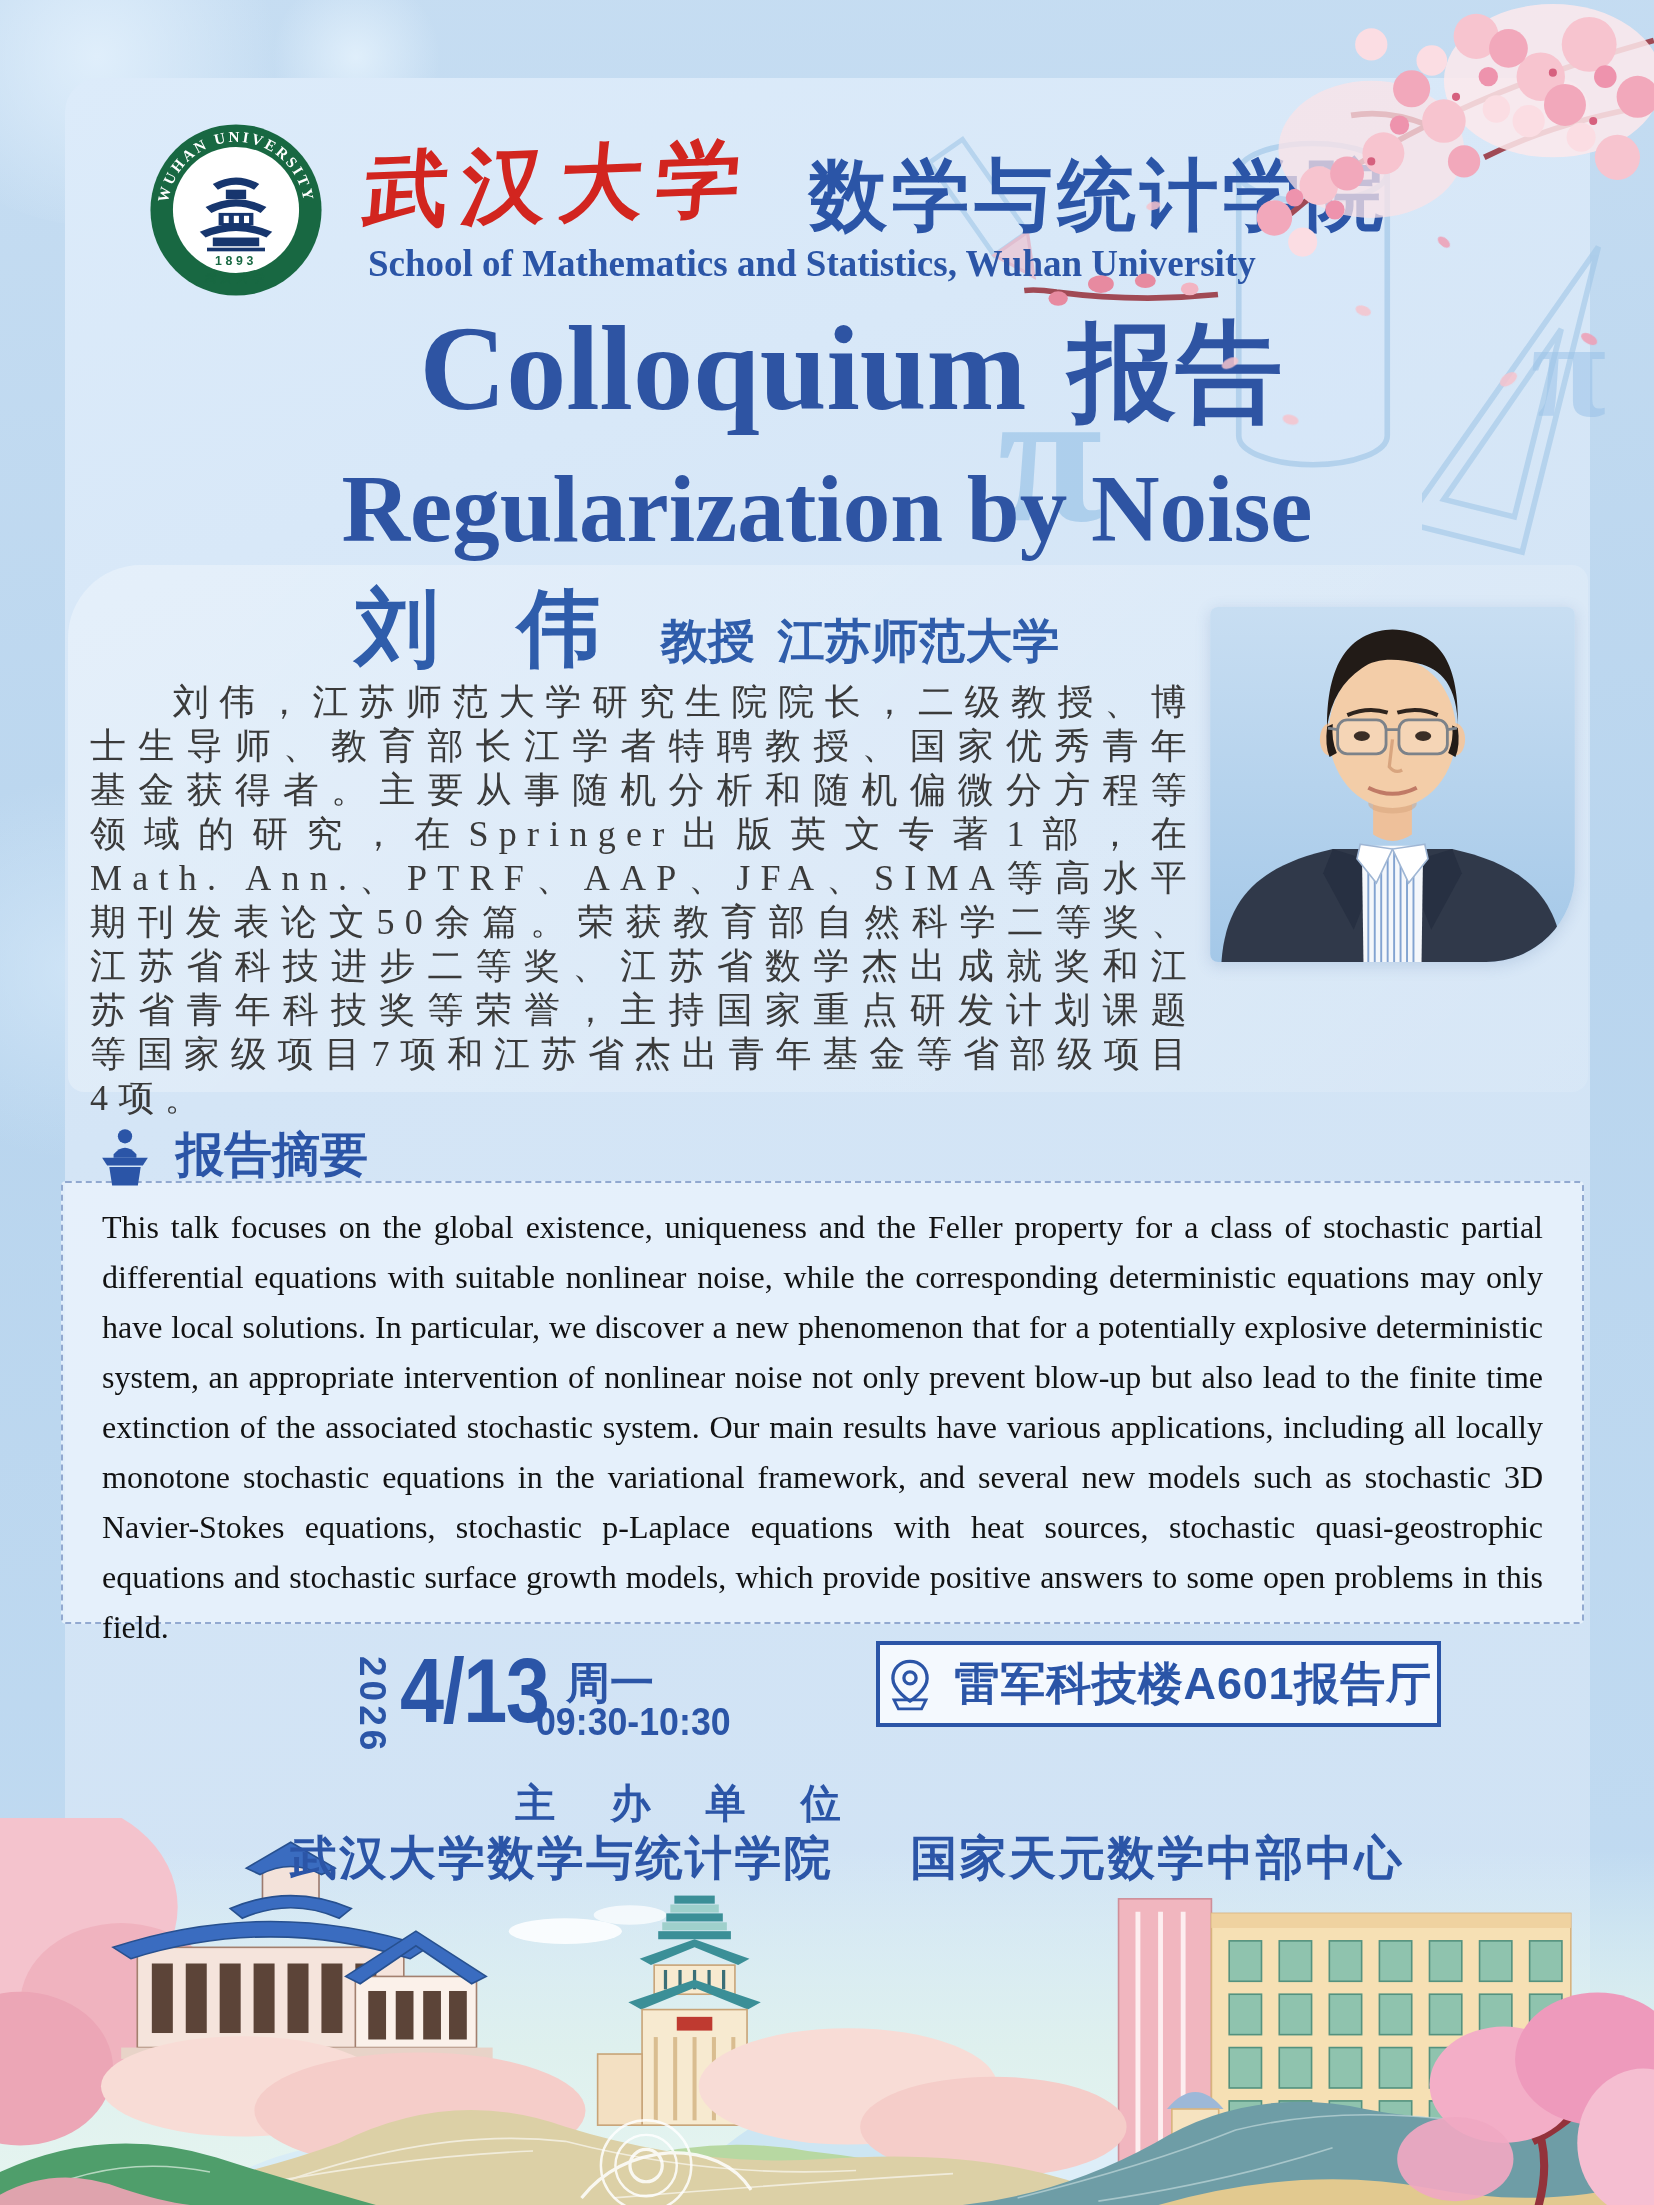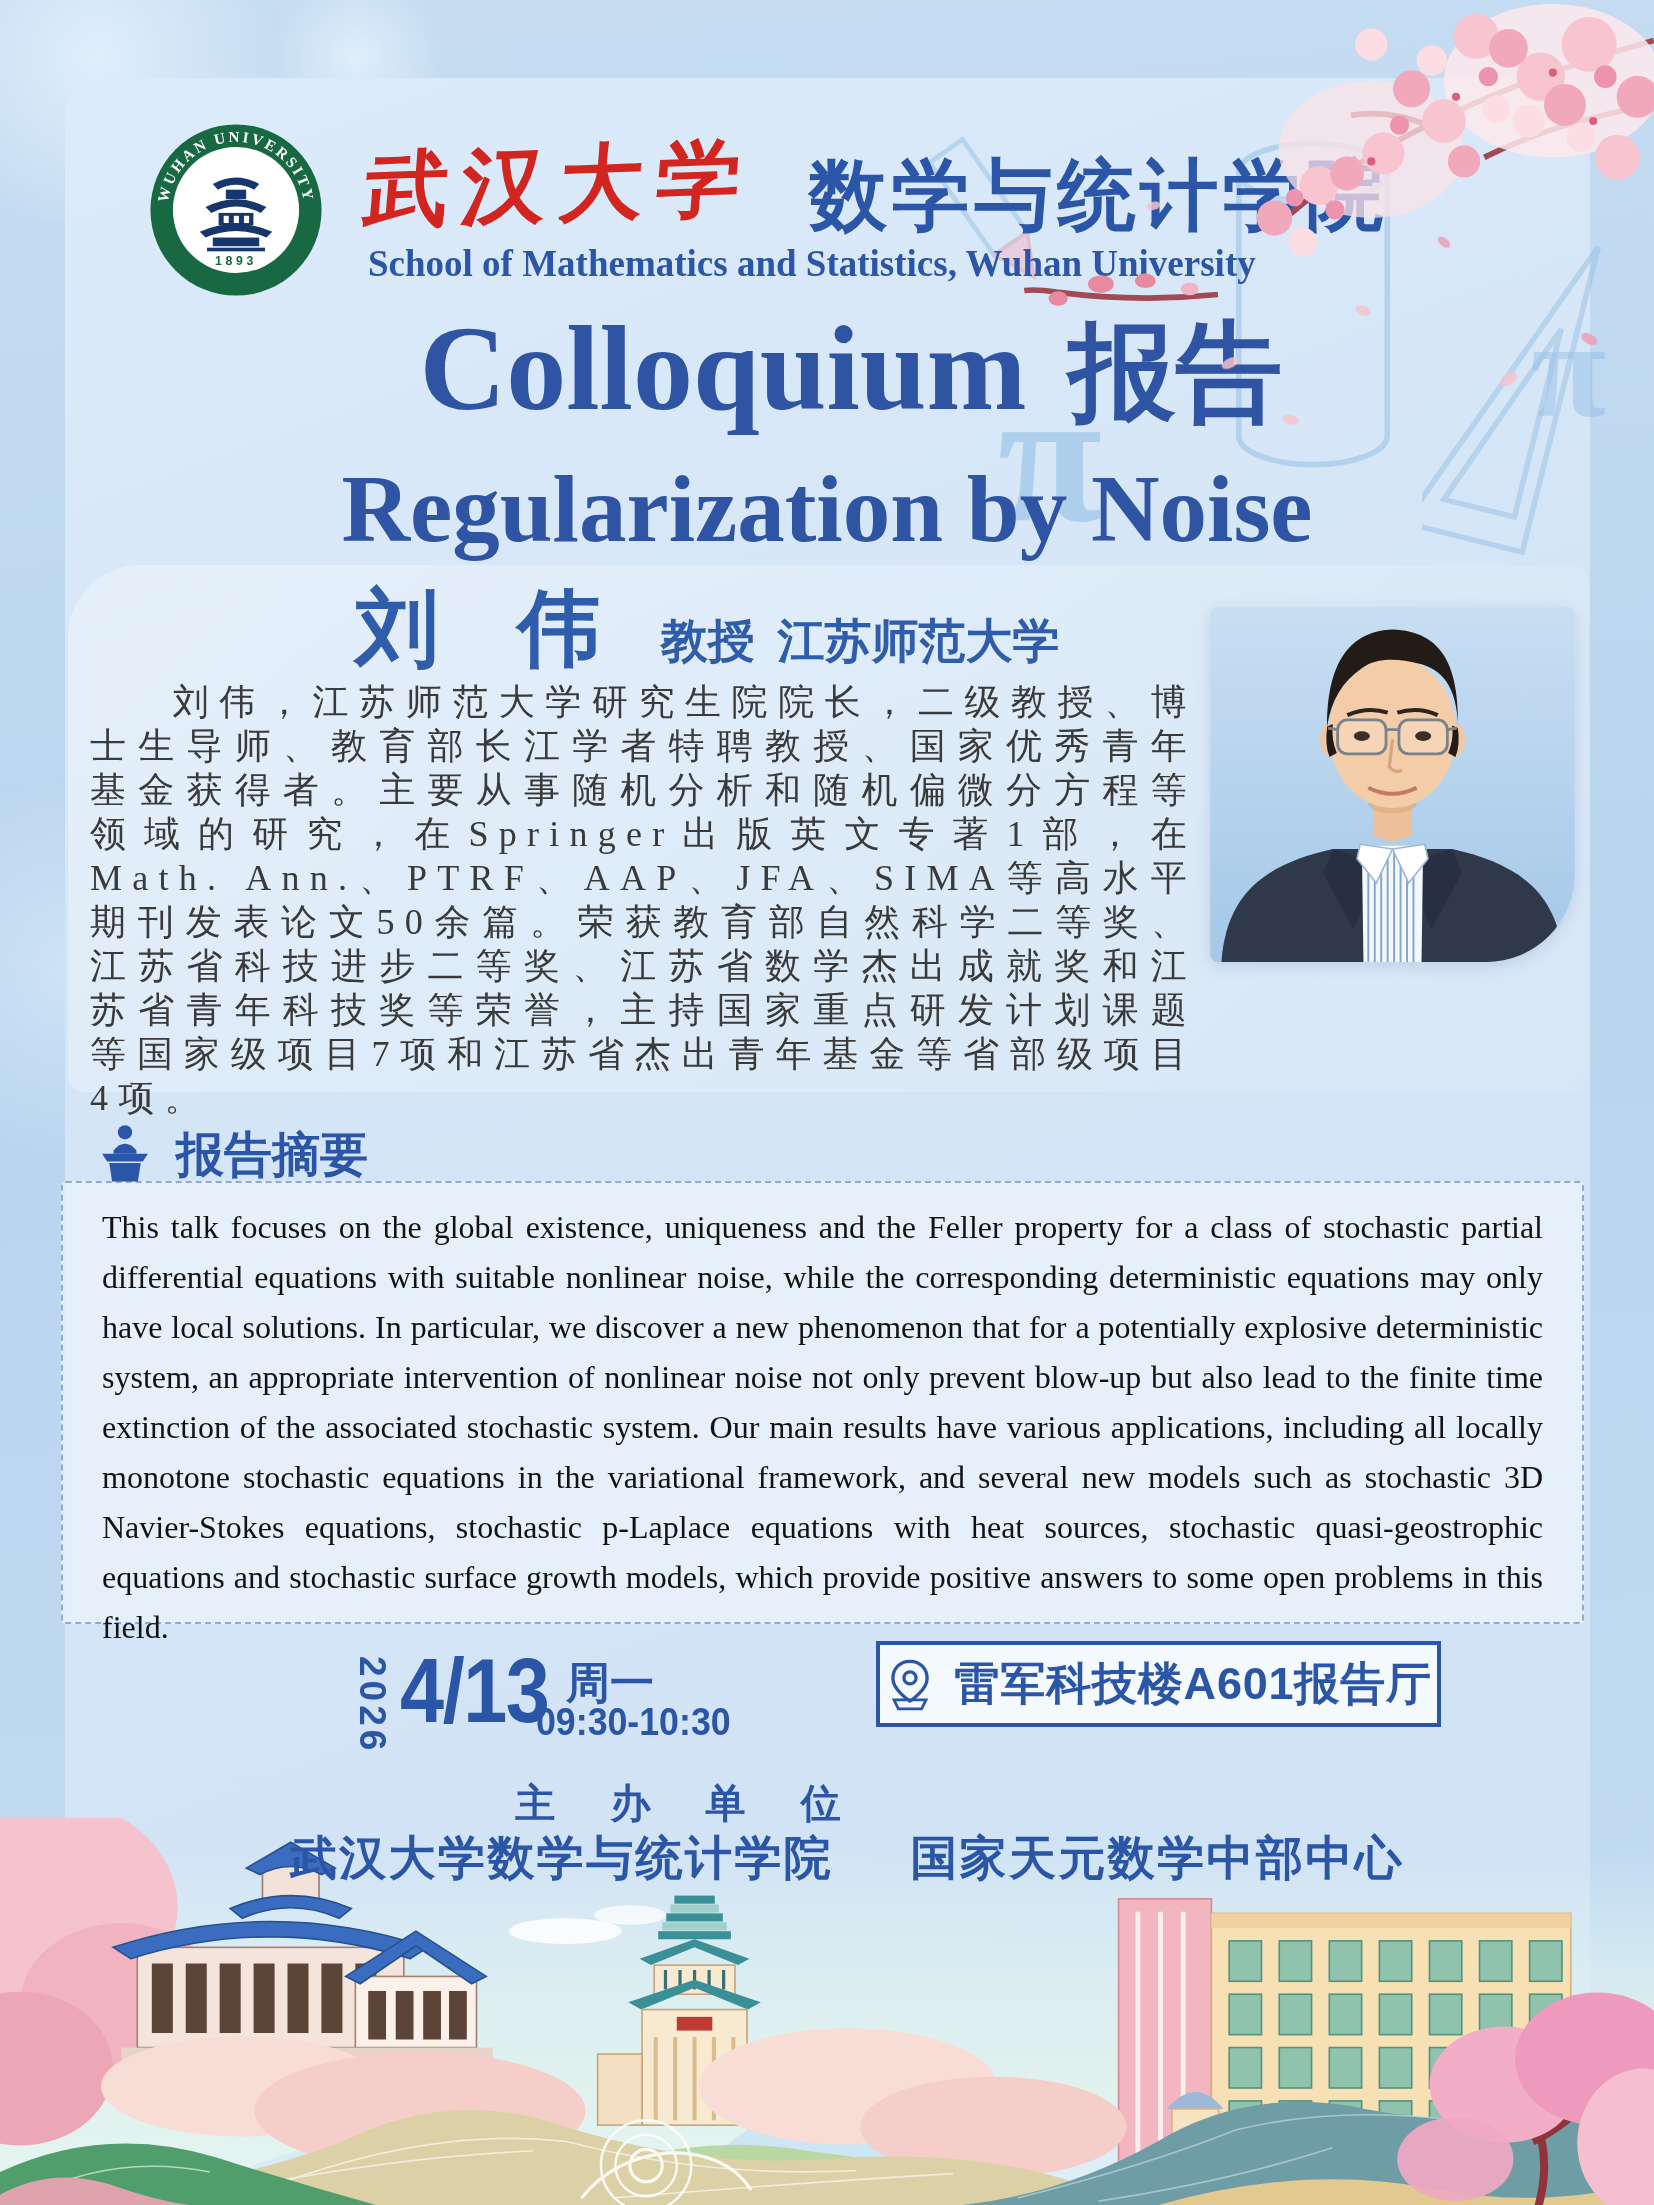--- a/index.html
+++ b/index.html
@@ -39,21 +39,21 @@
   .speaker-line{left:355px;top:572px;z-index:3;white-space:nowrap;}
   .sp-name{font-size:84px;font-weight:bold;color:#2f5dab;letter-spacing:27.5px;}
   .sp-title{font-size:47px;font-weight:bold;color:#2f5dab;margin-left:32px;}
   .sp-aff{font-size:47px;font-weight:bold;color:#2f5dab;margin-left:22.6px;}
   .bio{left:90px;top:680px;width:1107px;margin:0;font-size:36px;line-height:44px;letter-spacing:.285em;
     color:#3a3a3a;text-align:justify;text-indent:2.3em;z-index:3;
     font-family:"Liberation Serif","DejaVu Serif",serif;}
   .photo{left:1210px;top:607px;width:365px;height:355px;border-radius:8px 8px 89px 8px;overflow:hidden;z-index:3;
     box-shadow:0 3.2px 14.5px rgba(60,100,160,.18);}
   
-  .abs-heading{left:95px;top:1123px;display:flex;align-items:flex-start;gap:21px;z-index:3;}
+  .abs-heading{left:95px;top:1123px;display:flex;align-items:flex-end;gap:21px;z-index:3;}
   .abs-heading .txt{font-size:48px;font-weight:bold;color:#2b55a7;}
   .abs-box{left:61px;top:1181px;width:1523px;height:443px;border:2.4px dashed #92a9d0;border-radius:4.8px;
     background:rgba(234,243,252,.78);z-index:2;box-sizing:border-box;}
   .abs-box p{margin:19.4px 39px;font-size:32px;line-height:50px;text-align:justify;color:#121212;
     font-family:"Liberation Serif","DejaVu Serif",serif;}
   
   .year{left:393px;top:1656px;font-size:37px;font-weight:bold;color:#2b55a7;letter-spacing:4px;
     transform:rotate(90deg);transform-origin:left top;z-index:3;}
   .date{left:400px;top:1640px;font-size:90px;font-weight:bold;color:#2b55a7;transform:scaleX(.88);
     transform-origin:left top;z-index:3;letter-spacing:-1.6px;}

